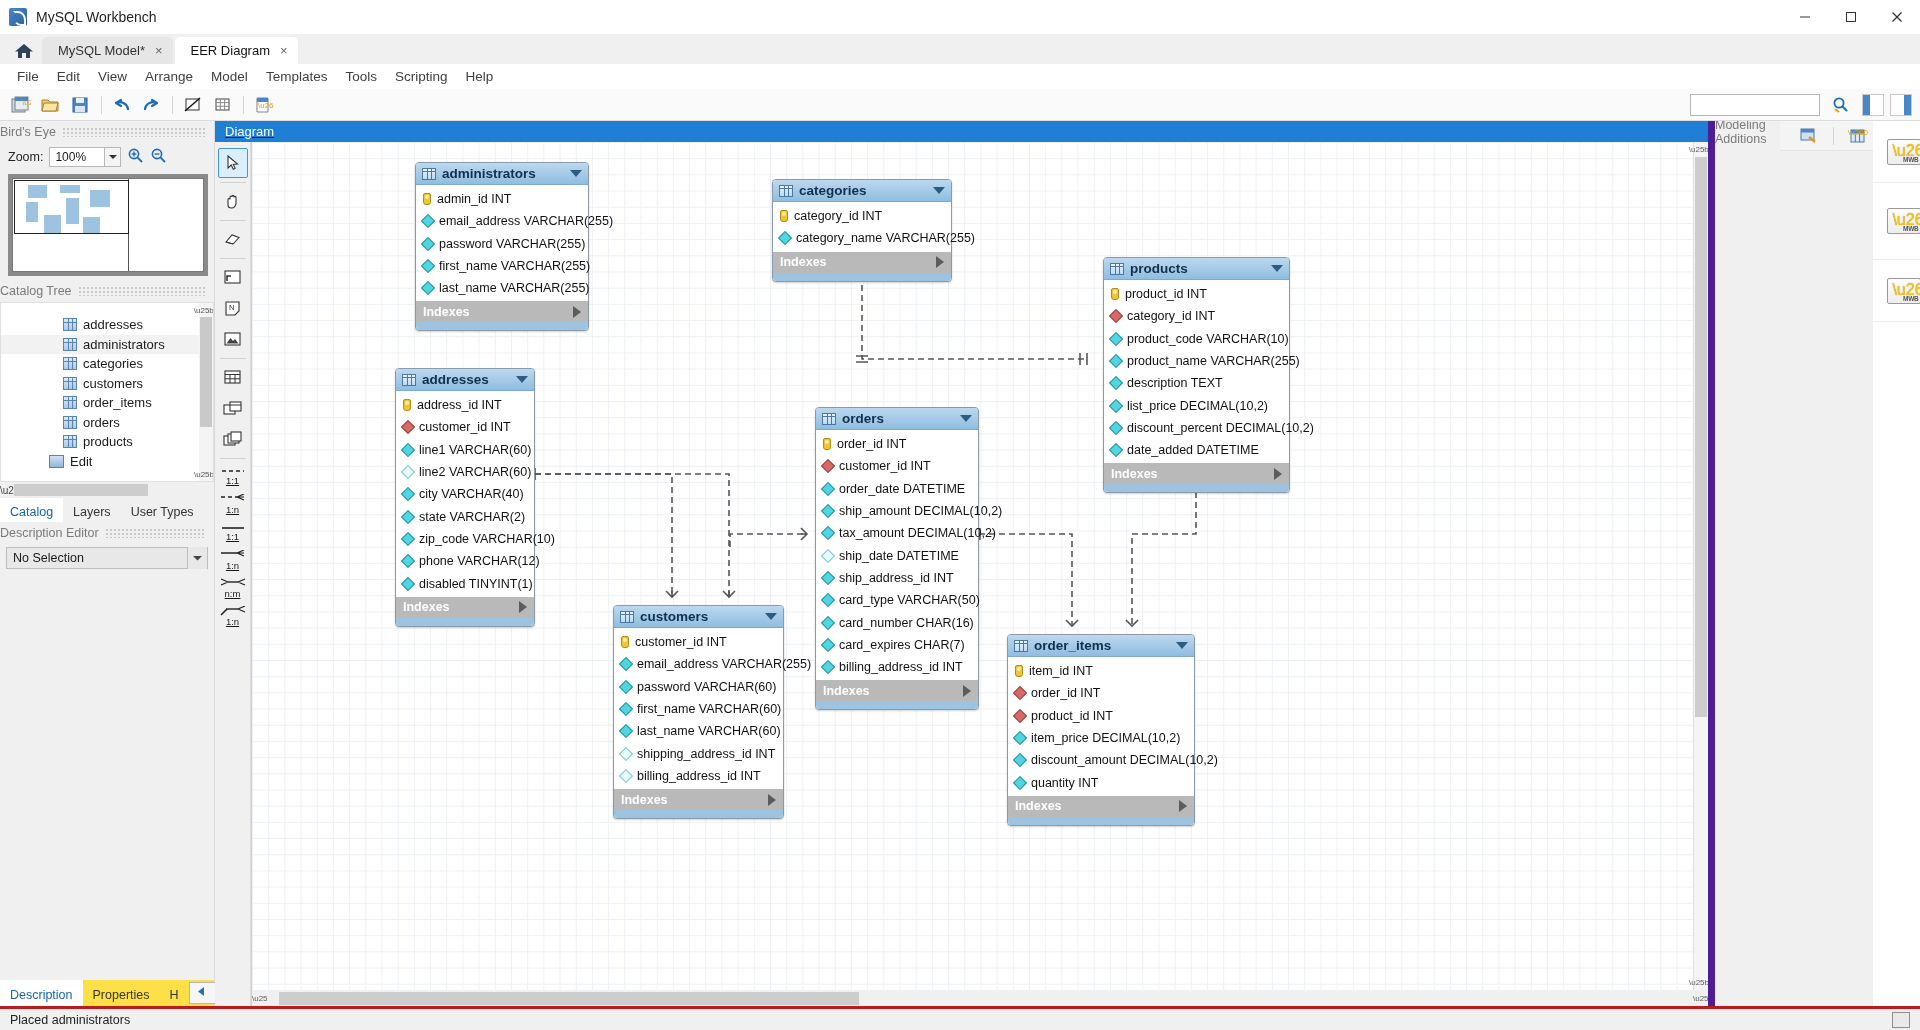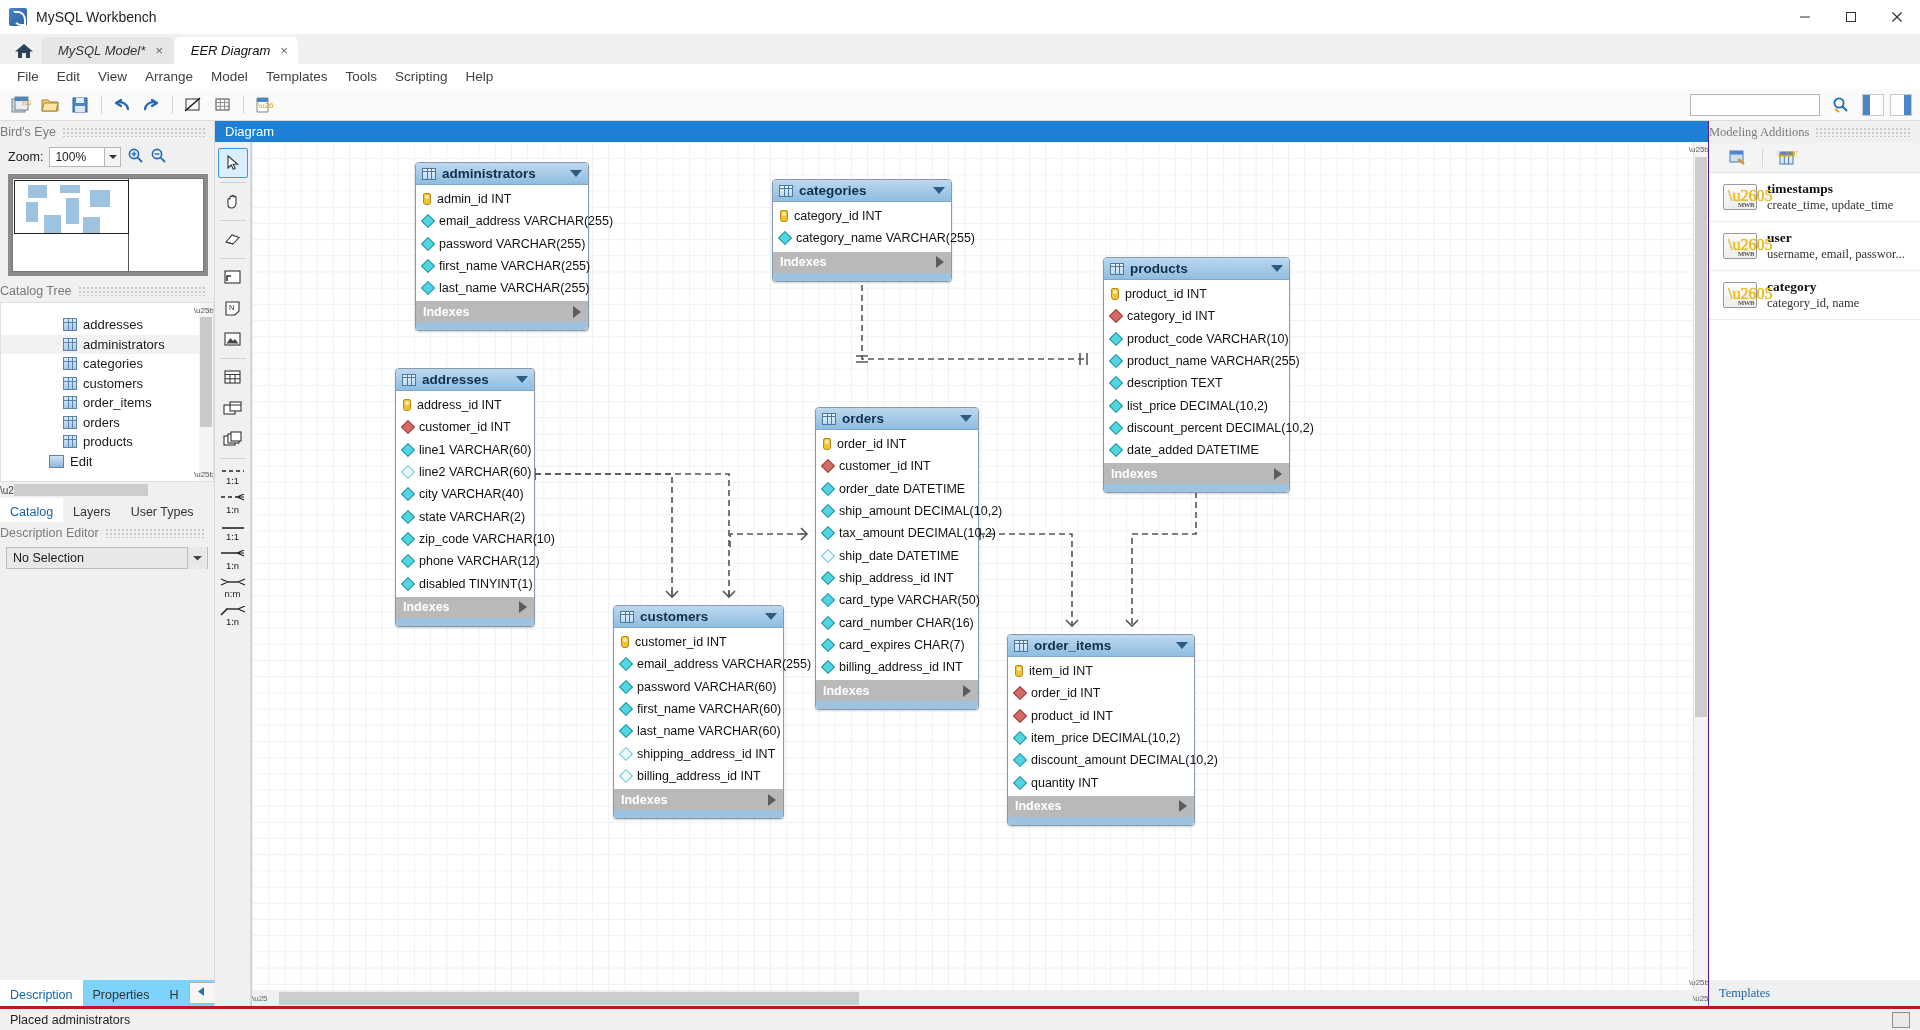--- a/index.html
+++ b/index.html
@@ -40,21 +40,21 @@
     flex: 0 0 30px; padding-left: 6px;
   }
   .home-tab {
     width: 36px; height: 27px; display:flex; align-items:center; justify-content:center;
     background:#f0f0f0; border-top-left-radius:4px; border-top-right-radius:4px;
   }
   .tab {
     height: 27px; display: flex; align-items: center; gap: 10px;
     padding: 0 10px 0 16px; background: #e6e6e6; color:#333;
     border-top-left-radius: 5px; border-top-right-radius: 5px;
-    font-size: 13px; position: relative; margin-right: 2px; font-style: italic;
+    font-size: 13px; position: relative; margin-right: 2px;
   }
   .tab.active { background: #ffffff; color:#111; }
   .tab .tabclose { font-size: 13px; color:#666; line-height:1; }
 
   
   .menubar {
     height: 25px; background:#ffffff; display:flex; align-items:center;
     flex: 0 0 25px; padding-left: 8px; font-size:13.5px;
   }
   .menu-item { padding: 3px 9px; color:#404040; }
@@ -117,25 +117,25 @@
   .hscroll .lt{ width:14px; text-align:center; color:#444; font-size:10px; }
   .hscroll .bar{ flex:1 1 auto; height:12px; background:#cdcdcd; margin-right:66px;}
   .subtabs { height:24px; display:flex; align-items:stretch; background:#f0f0f0; font-size:12.5px; }
   .subtab { padding: 3px 10px 0 10px; display:flex; align-items:center; color:#333; }
   .subtab.active { background:#ffffff; color:#1565a8; }
   .descbox { margin: 3px 6px; height:22px; background:#e8e8e8; border:1px solid #bdbdbd;
              display:flex; align-items:center; padding-left:6px; font-size:12.5px; position:relative;}
   .descbox .caret{ position:absolute; right:0; top:-1px; bottom:-1px; width:20px; background:#e8e8e8;
                    border-left:1px solid #bdbdbd; display:flex;align-items:center;justify-content:center;}
   .desc-empty { flex:1 1 auto; background:#f0f0f0; }
-  .bottomtabs { height:26px; display:flex; align-items:stretch; background:#7dd3fc; font-size:12.5px; }
+  .bottomtabs { height:26px; display:flex; align-items:stretch; background:#fde047; font-size:12.5px; }
   .bottomtabs .navbtns { display:flex; align-items:center; gap:5px; border:1px solid #b5b5b5; background:#f6f6f6; padding:0 5px; height:22px; margin-top:2px;}
 
   
-  .canvaswrap { flex:1 1 auto; display:flex; flex-direction:column; min-width:0; background:#f0f0f0; }
+  .canvaswrap { flex:1 1 auto; display:flex; flex-direction:column; min-width:0; background:#f0f0f0;text-decoration:underline; }
   .canvas-title { height:21px; background:#1e7fd4; color:#fff; display:flex; align-items:center;
                   padding-left:10px; font-size:13px; margin: 0 0 0 0; }
   .canvas-row { flex:1 1 auto; display:flex; min-height:0; }
   .toolpalette { width:36px; flex:0 0 36px; background:#f0f0f0; display:flex; flex-direction:column;
                  align-items:center; padding-top:6px; border-right:1px solid #dcdcdc;}
   .tool { width:30px; height:30px; display:flex; align-items:center; justify-content:center; margin-bottom:1px; }
   .tool.sel { background:#dbeefc; border:1px solid #3c97dd; border-radius:2px; }
   .tool-sep { width:26px; height:1px; background:#d2d2d2; margin:3px 0; }
   .tool.rel { height:27px; flex-direction:column; gap:0px; }
   .tool.rel .lbl { font-size:9.5px; color:#222; line-height:9px; }
@@ -179,21 +179,21 @@
   .ic.col { width:10px;height:10px; background:#4fd6e0; border:1px solid #2790a0; transform:rotate(45deg);}
   .ic.nul { width:10px;height:10px; background:#eafcff; border:1px solid #6ec6d2; transform:rotate(45deg);}
   .erd-foot { height:21px; background:#b9b9b9; display:flex; align-items:center; padding:0 7px;
               color:#fff; font-weight:bold; font-size:12.5px; }
   .erd-foot .sp { flex:1 1 auto; }
   .erd-foot .arr { width:0;height:0;border-top:6px solid transparent;border-bottom:6px solid transparent;
                    border-left:8px solid #5c5c5c;}
   .erd-base { height:8px; background:#9dc3e0; border-bottom-left-radius:4px; border-bottom-right-radius:4px; }
 
   
-  .rightpanel { width:212px; flex:0 0 212px; background:#f0f0f0; display:flex; flex-direction:column; border-left:1px solid #4c1d95;font-family:Liberation Serif, serif;}
+  .rightpanel { width:212px; flex:0 0 212px; background:#f0f0f0; display:flex; border-left:7px solid #4c1d95;}
   .ma-toolbar { height:30px; background:#f4f4f4; display:flex; align-items:center; gap:4px; padding-left:14px; border-bottom:1px solid #e3e3e3;}
   .ma-list { flex:1 1 auto; background:#ffffff; }
   .ma-item { display:flex; align-items:center; gap:10px; padding:8px 8px 8px 14px; border-bottom:1px solid #ececec;}
   .ma-ico { width:34px;height:26px; border:1px solid #9a9a9a; background:linear-gradient(#fdfdfd,#ededed);
             border-radius:2px; position:relative; flex:none; }
   .ma-ico .star{ position:absolute; left:4px; top:3px; font-size:16px; color:#f5c518; line-height:16px;
                  text-shadow:0 0 1px #a8820a; }
   .ma-ico .mwb{ position:absolute; right:2px; bottom:1px; font-size:6.5px; color:#555; font-weight:bold; letter-spacing:-0.3px;}
   .ma-txt .t1 { font-weight:bold; font-size:13.5px; color:#111; }
   .ma-txt .t2 { font-size:12.5px; color:#333; margin-top:1px; }

